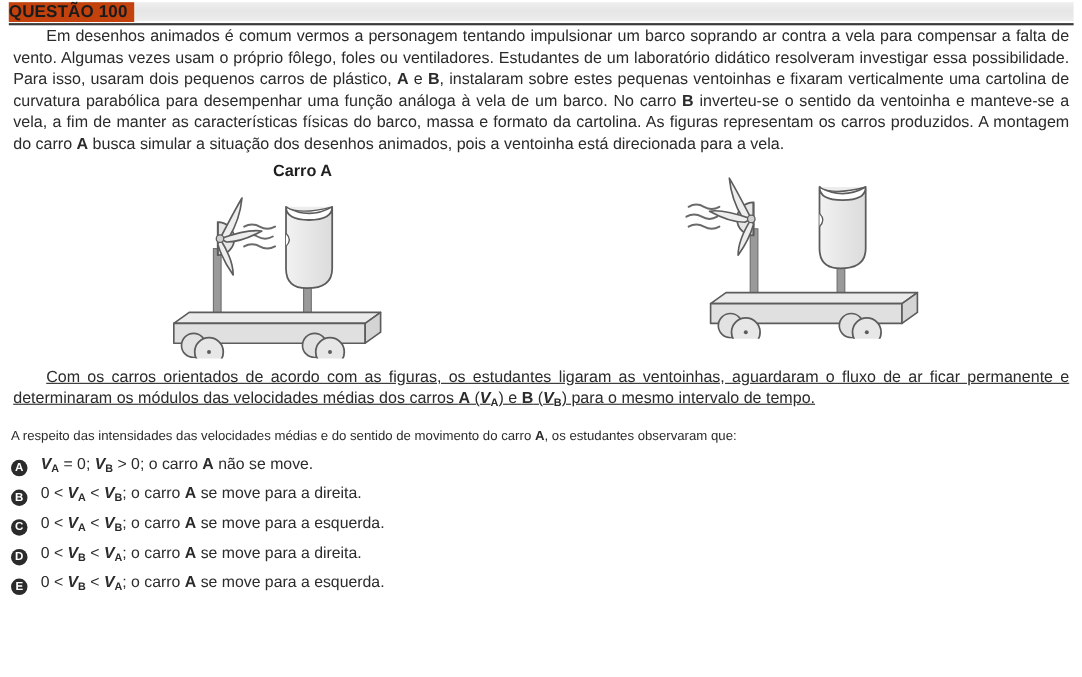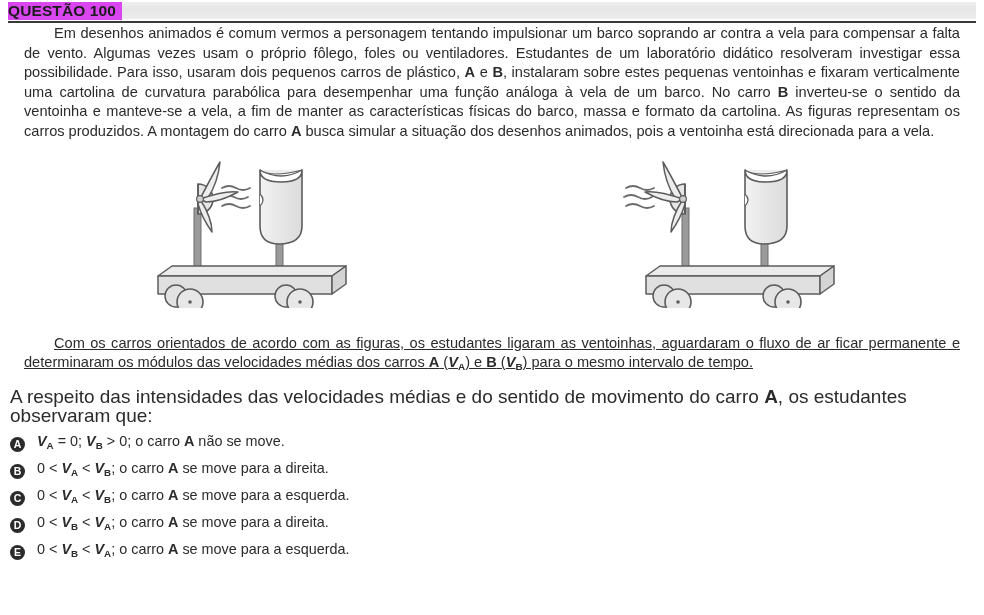--- a/index.html
+++ b/index.html
@@ -31,37 +31,37 @@
     background: linear-gradient(to bottom, #efefef 0%, #e6e6e6 45%, #ededed 100%);
   }
   .header-title {
     position: absolute;
     left: 0;
     top: 0;
     font-size: 15.5px;
     font-weight: bold;
     letter-spacing: 0.1px;
     line-height: 18px;
-    background: #d946ef;
+    background: #c2410c;
     padding-right: 6px;
     z-index: 2;
     color: #1b1b1b;
   }
   .header-rule {
     position: absolute;
     left: 0;
     right: 0;
     top: 19px;
     height: 2px;
     background: #3a3a3a;
   }
 
   
   .content {
-    margin: 0 24px;
+    margin: 0 12px;
   }
   p.para {
     margin: 0;
     font-size: 14.6px;
     line-height: 19.6px;
     text-align: justify;
     text-justify: inter-word;
     color: #2b2b2b;
   }
   p.para.indent { text-indent: 30px; }
@@ -96,21 +96,21 @@
   .fig-caption {
     font-size: 14.8px;
     font-weight: bold;
     margin-bottom: 2px;
     color: #1f1f1f;
   }
   .fig svg { display: block; margin: 0 auto; }
 
   
   .qline {
-    font-size: 19px;
+    font-size: 12px;
     line-height: 19px;
     margin: 10px 10px 0 10px;
     color: #2b2b2b;
   }
 
   
   .alts {
     margin: 5px 10px 0 10px;
   }
   .alt {
@@ -148,20 +148,21 @@
 
 <div class="content">
 
   <p class="para indent p1">Em desenhos animados é comum vermos a personagem tentando impulsionar um barco soprando ar contra a vela para compensar a falta de vento. Algumas vezes usam o próprio fôlego, foles ou ventiladores. Estudantes de um laboratório didático resolveram investigar essa possibilidade. Para isso, usaram dois pequenos carros de plástico, <b>A</b> e <b>B</b>, instalaram sobre estes pequenas ventoinhas e fixaram verticalmente uma cartolina de curvatura parabólica para desempenhar uma função análoga à vela de um barco. No carro <b>B</b> inverteu-se o sentido da ventoinha e manteve-se a vela, a fim de manter as características físicas do barco, massa e formato da cartolina. As figuras representam os carros produzidos. A montagem do carro <b>A</b> busca simular a situação dos desenhos animados, pois a ventoinha está direcionada para a vela.</p>
 
 </div>
 
 <div class="figures">
 
   <div class="fig fig-a">
+    <div class="fig-caption">Carro A</div>
     <svg width="250" height="160" viewBox="0 0 250 160">
       <defs>
         <linearGradient id="sailGradA" x1="0" y1="0" x2="1" y2="0">
           <stop offset="0%" stop-color="#f2f2f2"></stop>
           <stop offset="60%" stop-color="#e4e4e4"></stop>
           <stop offset="100%" stop-color="#dcdcdc"></stop>
         </linearGradient>
       </defs>
 
       <rect x="126" y="82" width="7" height="58" fill="#9a9a9a" stroke="#6e6e6e" stroke-width="1"></rect>

